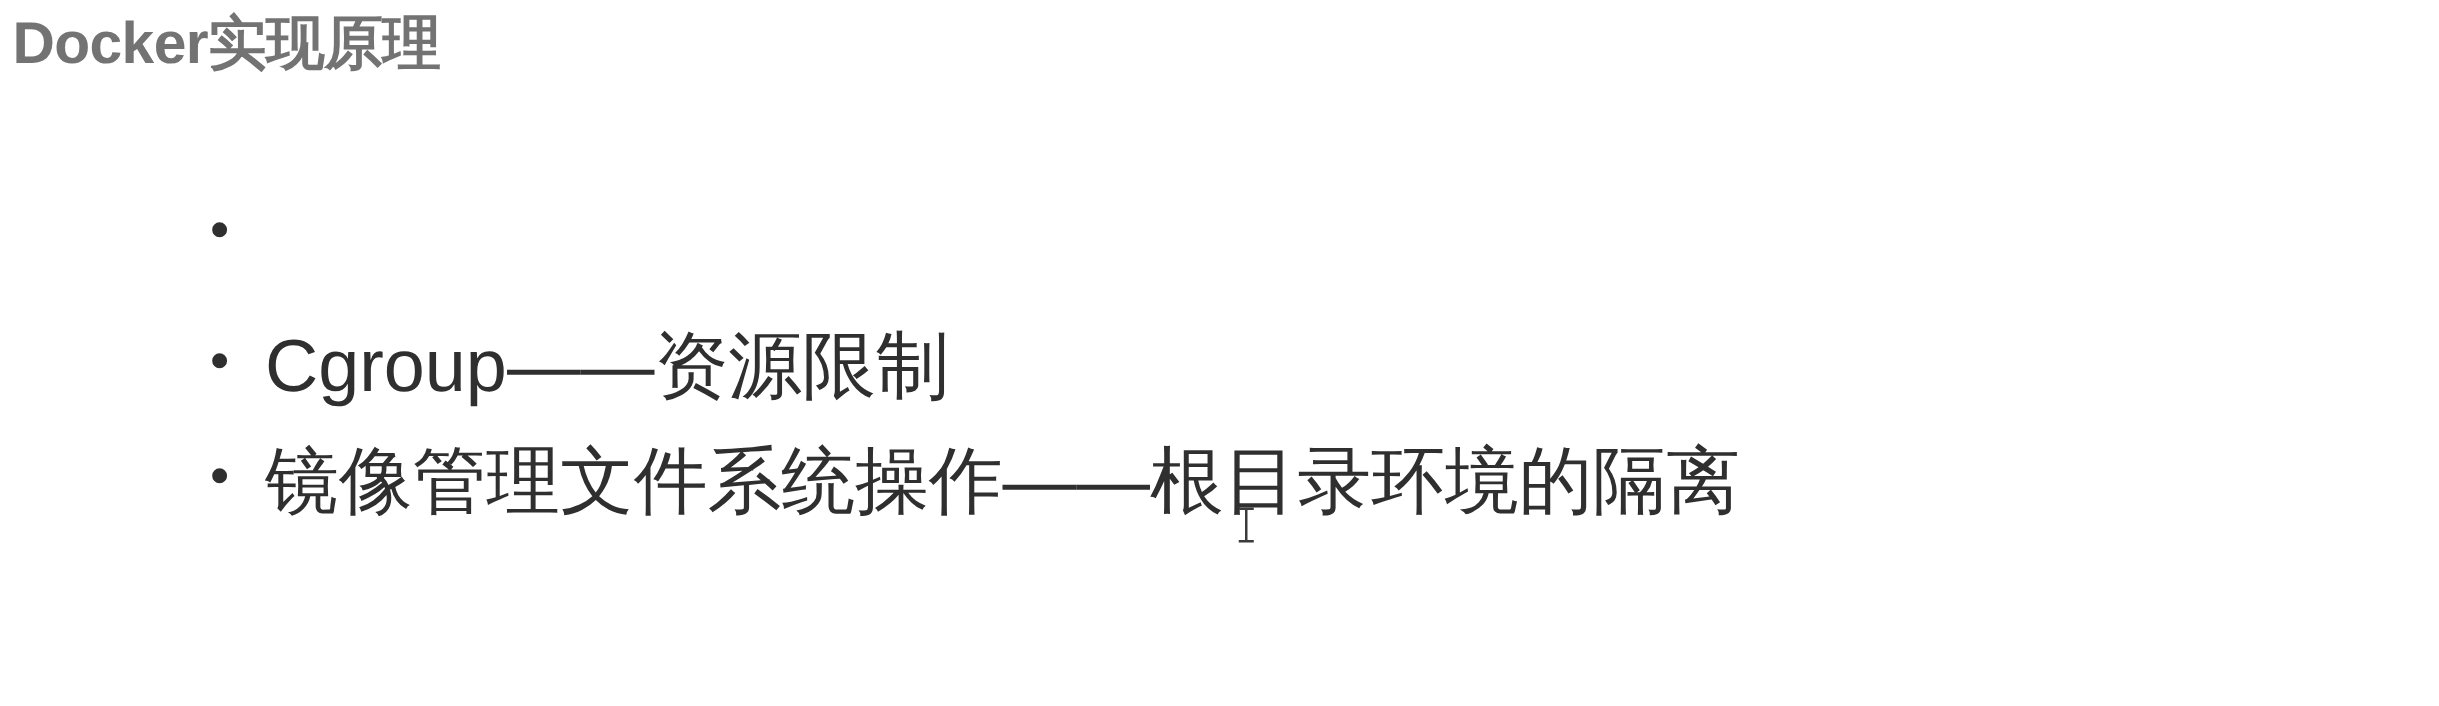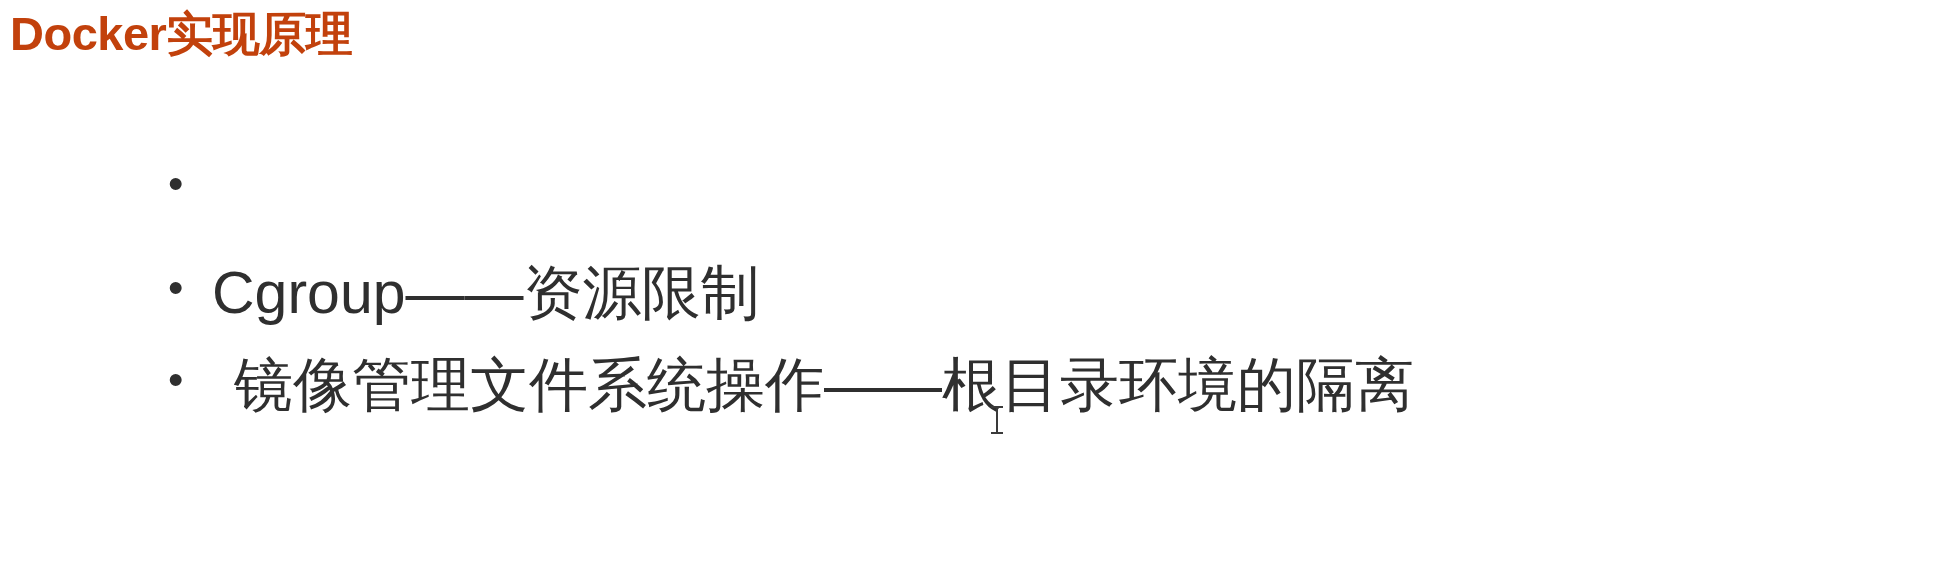--- a/index.html
+++ b/index.html
@@ -108,36 +108,36 @@
     width: 12px;
     height: 2px;
     background: #3a3a3a;
   }
 </style>
 </head>
 <body>
 
 <div id="slide" style="background: rgb(255, 255, 255);">
 
-  <div id="slide-title" style="color: #c2410c;">Docker实现原理</div>
+  <div id="slide-title" style="color: #737373;">Docker实现原理</div>
 
   <ul id="bullet-list">
 
     <li class="bullet-row">
       <span class="bullet-marker" style="color: rgb(47, 47, 47);">•</span>
     </li>
 
     <li class="bullet-row">
       <span class="bullet-marker" style="color: rgb(47, 47, 47);">•</span>
       <span class="bullet-text" style="color: rgb(47, 47, 47); text-align: center;">Cgroup——资源限制</span>
     </li>
 
     <li class="bullet-row">
       <span class="bullet-marker" style="color: rgb(47, 47, 47);">•</span>
-      <span class="bullet-text" style="color: rgb(47, 47, 47); margin-left: 22px;">镜像管理文件系统操作——根目录环境的隔离</span>
+      <span class="bullet-text" style="color: rgb(47, 47, 47);">镜像管理文件系统操作——根目录环境的隔离</span>
     </li>
 
   </ul>
 
   <div id="mouse-cursor" style="left: 991px; top: 406px;">
     <div class="ibeam-cap-top"></div>
     <div class="ibeam-stem"></div>
     <div class="ibeam-cap-bottom"></div>
   </div>
 

